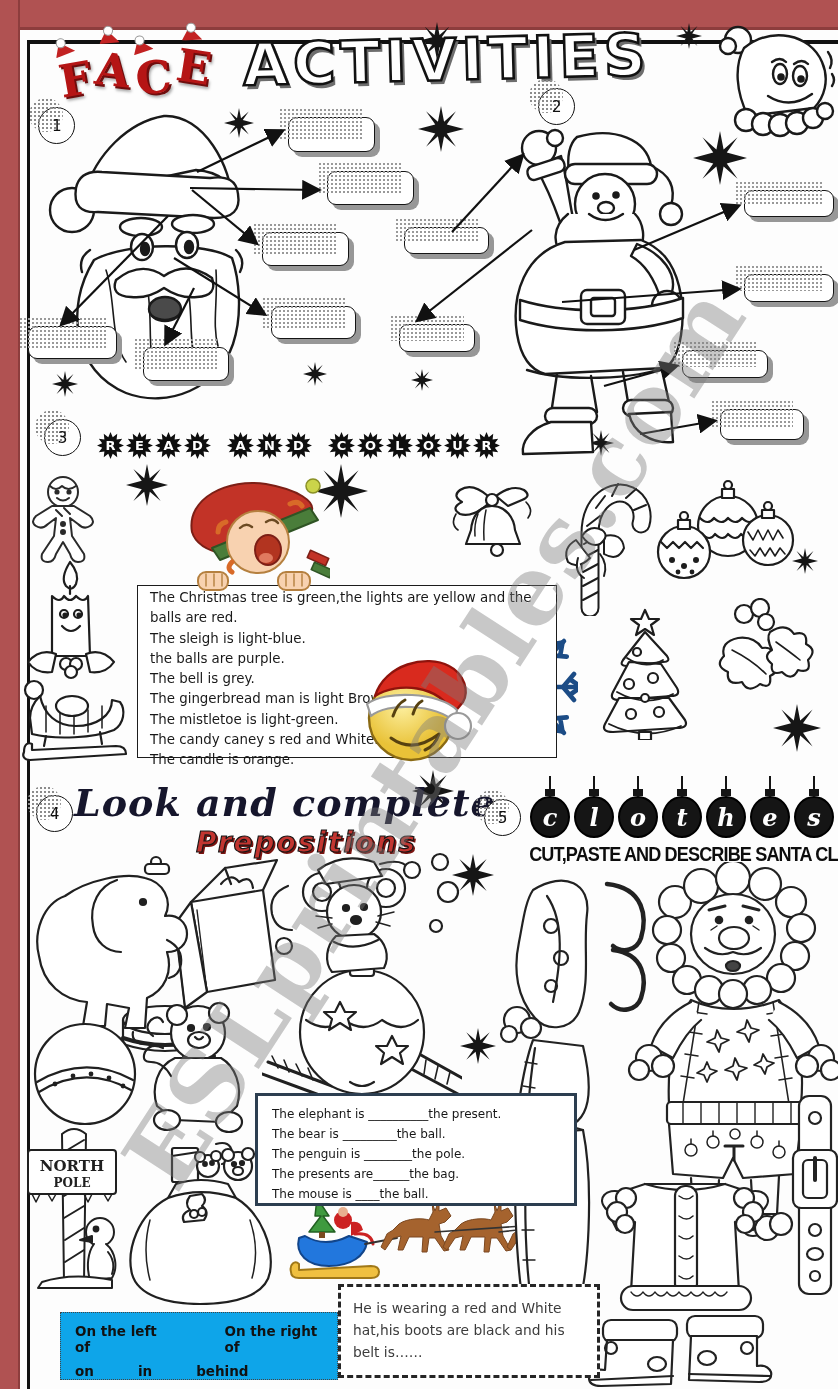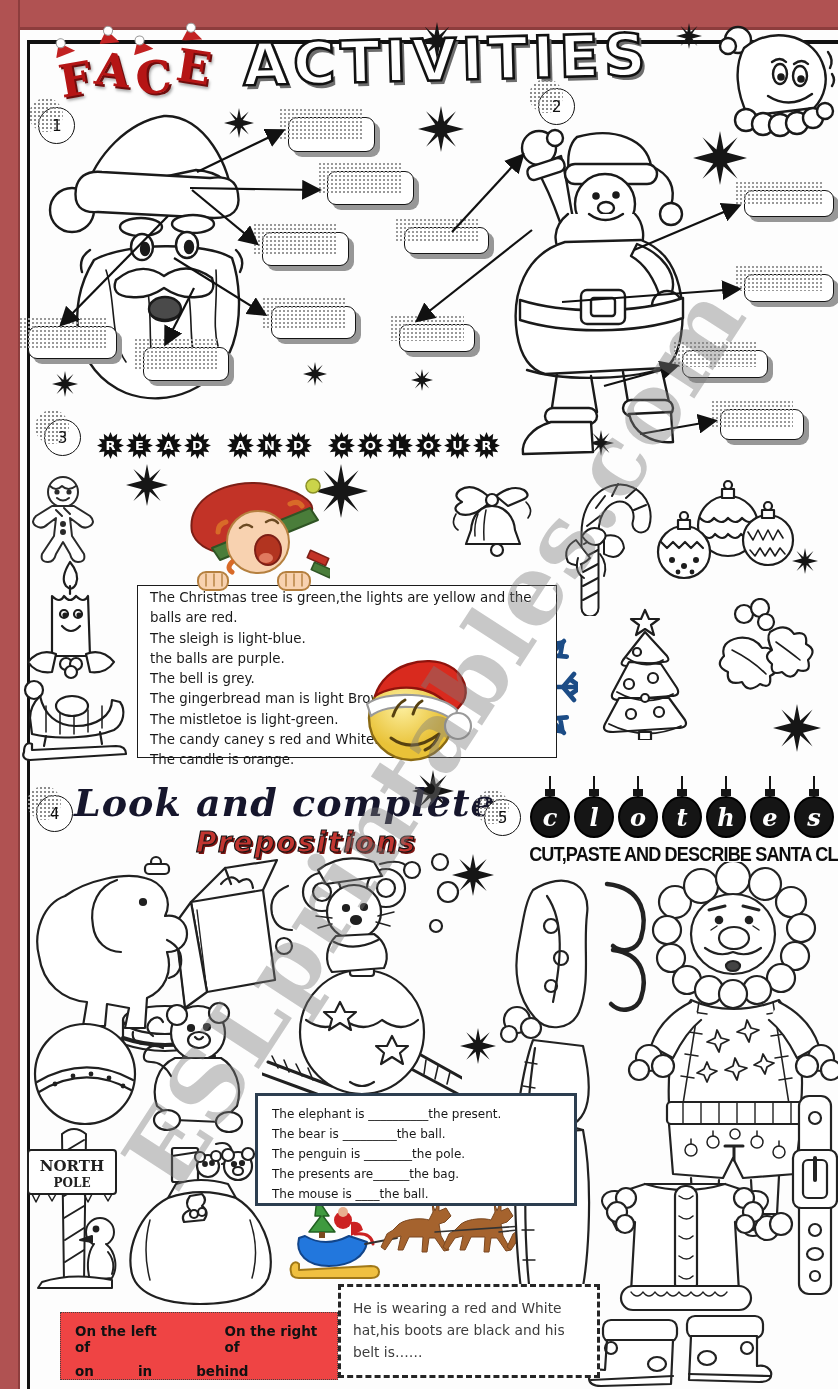--- a/index.html
+++ b/index.html
@@ -90,21 +90,21 @@
 
   
   .rac-box { position:absolute; left:137px; top:585px; width:420px; height:173px; background:#fff;
     border:1.6px solid #1c1c1c; padding:2px 0 0 12px; z-index:6; }
   .rac-box div { font-size:13.4px; line-height:20.3px; color:#191919; }
 
   .fill-box { position:absolute; left:255px; top:1093px; width:322px; height:113px; background:#fff;
     border:3px solid #2c3e50; padding:8px 0 0 14px; z-index:6; }
   .fill-box div { font-size:12px; line-height:20px; color:#171717; font-weight:500; }
 
-  .wordbank-box { position:absolute; left:60px; top:1312px; width:278px; height:68px; background:#ef4444;
+  .wordbank-box { position:absolute; left:60px; top:1312px; width:278px; height:68px; background:#0ea5e9;
     border:1.6px dotted #444; padding:10px 0 0 14px; z-index:6; font-weight:bold; font-size:13.5px; color:#111; }
   .wordbank-box .row { display:flex; margin-bottom:8px; }
   .wordbank-box .row1 span+span { margin-left:48px; }
   .wordbank-box .row2 span+span { margin-left:44px; }
 
   .describe-box { position:absolute; left:338px; top:1284px; width:262px; height:94px; background:#fff;
     border:3.5px dashed #262626; padding:10px 8px 0 12px; z-index:6;
     font-size:13.8px; line-height:22px; color:#3c3c3c; }
 
   .sparkle { position:absolute; z-index:5; }

